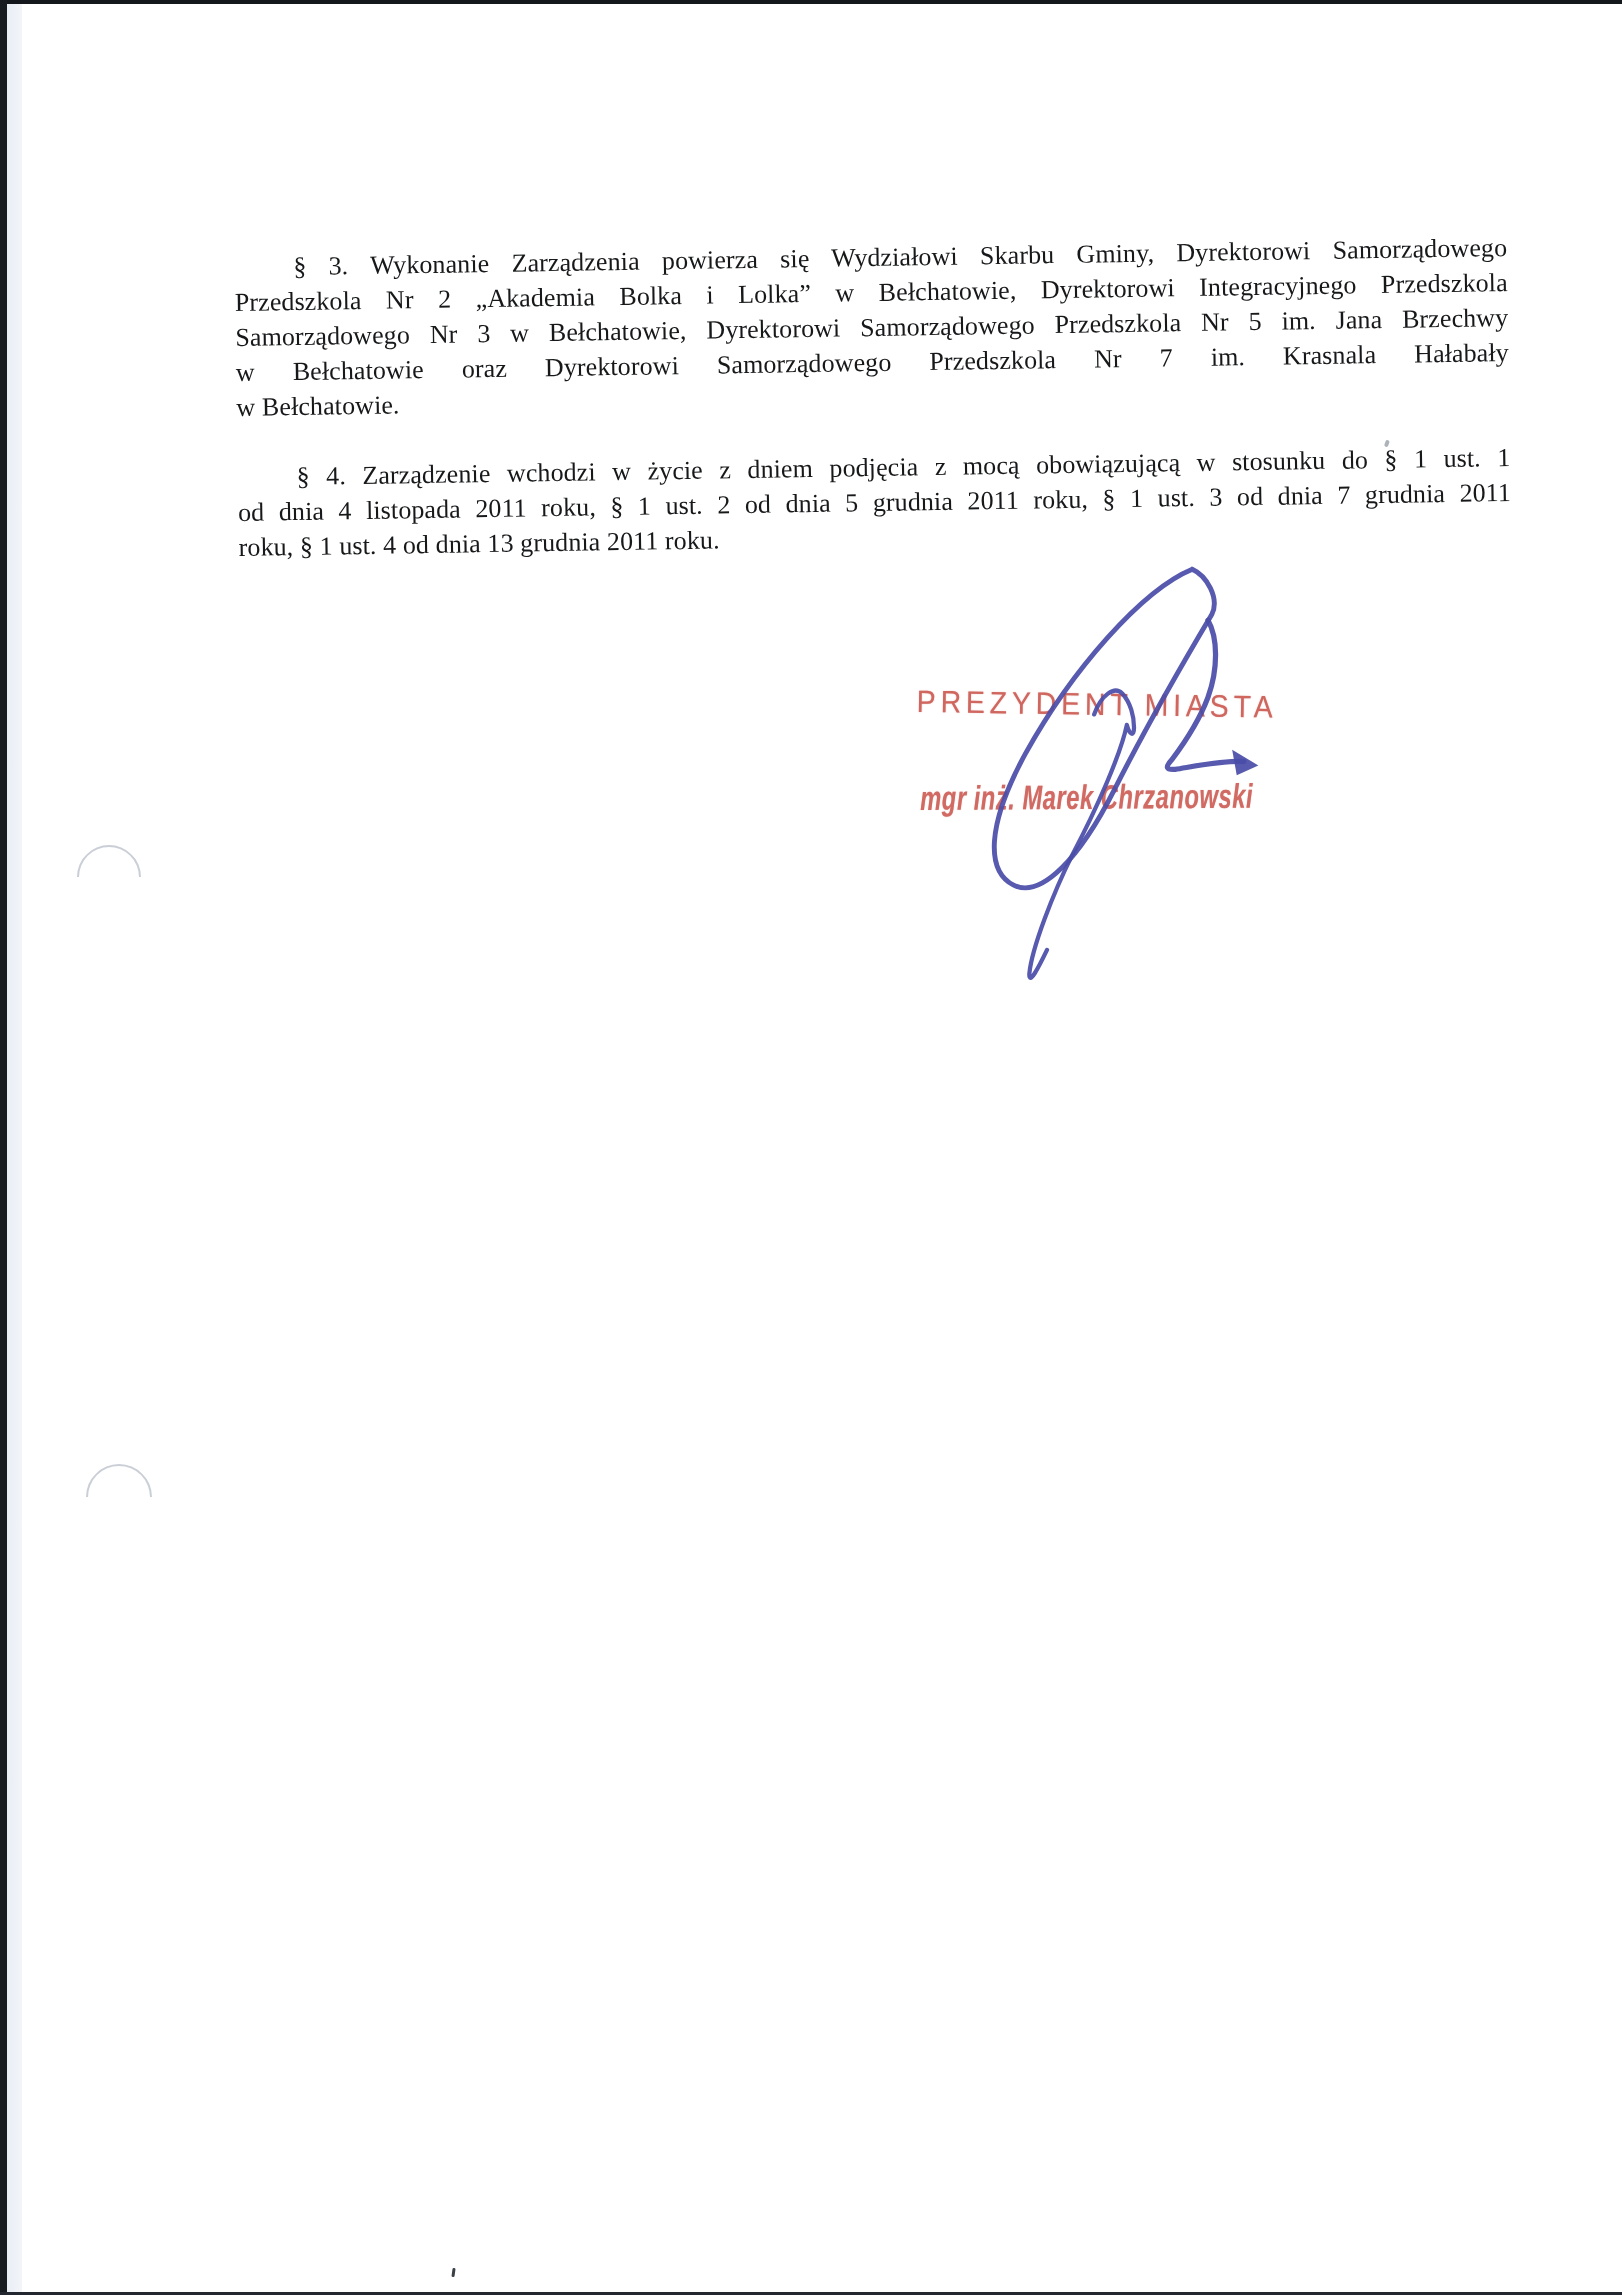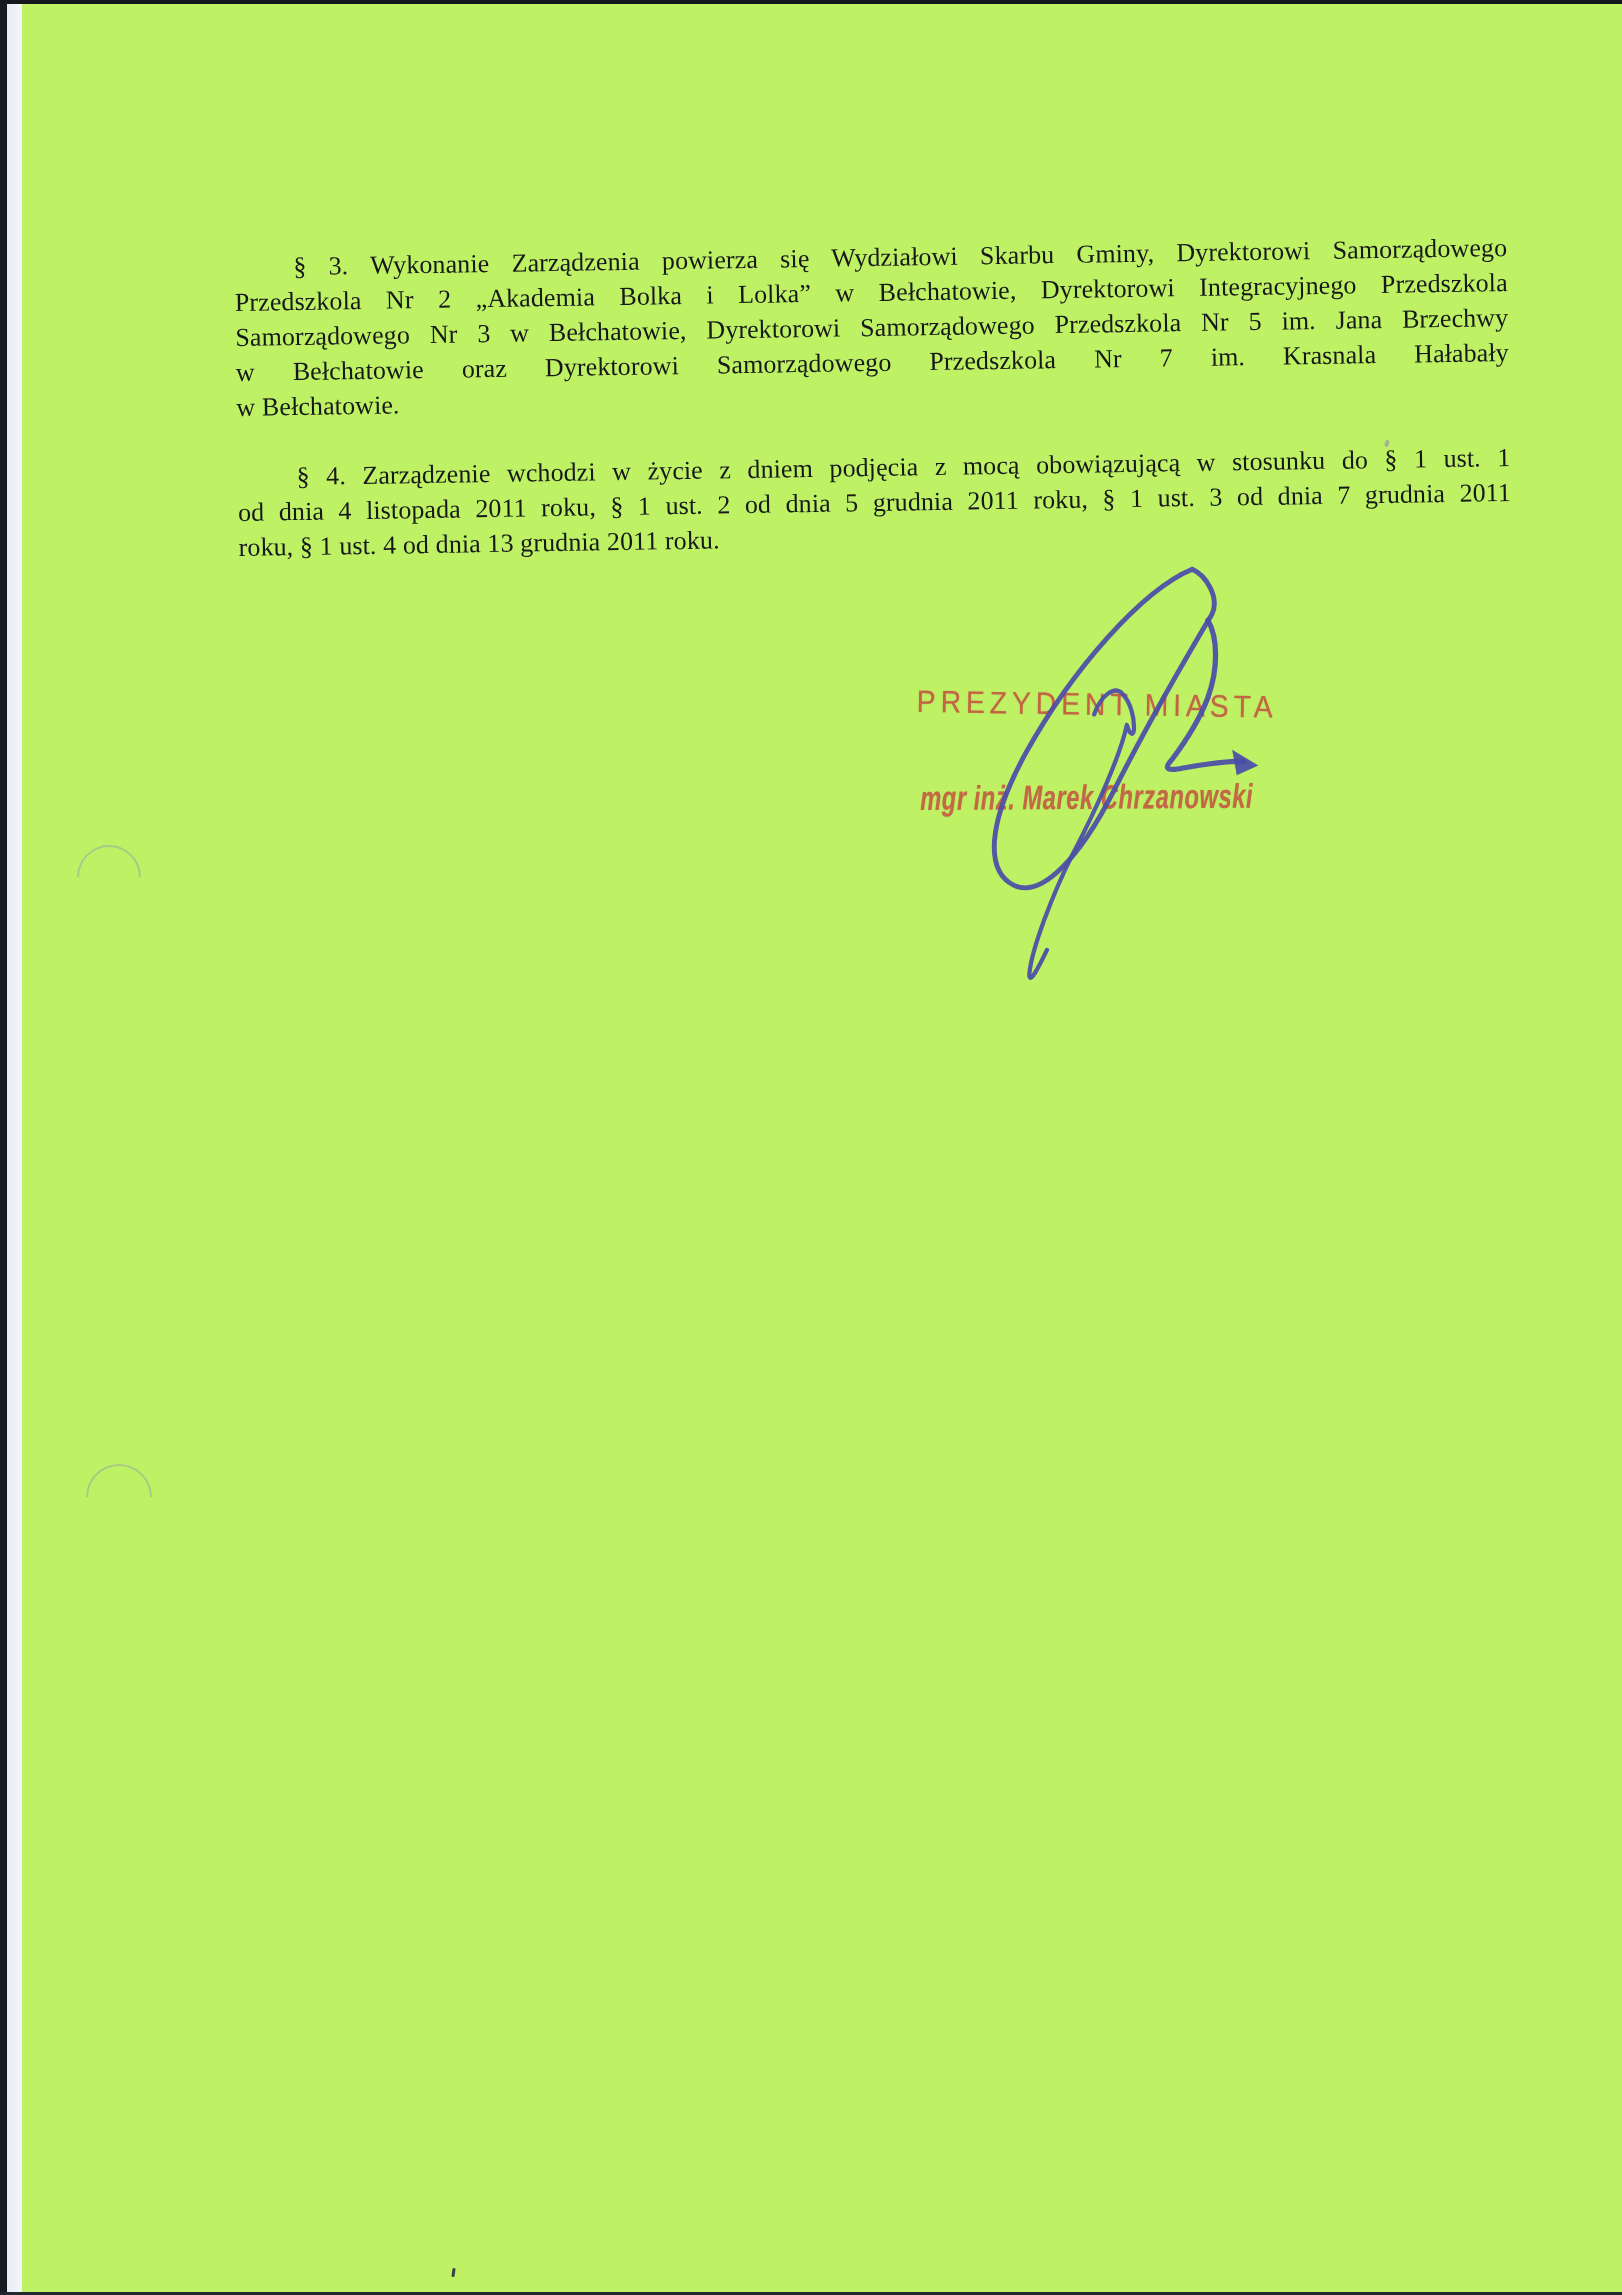--- a/index.html
+++ b/index.html
@@ -1,19 +1,19 @@
 <!DOCTYPE html>
 <html style="font-size:10.5px"><head>
 <meta charset="utf-8">
 <style>
   html,body{margin:0;padding:0;background:#e9e9ea;}
   .page{
     position:relative;
     width:1623px;height:2295px;
-    background:#bef264;
+    background:#ffffff;
     overflow:hidden;
     font-family:"Liberation Serif", serif;
   }
   
   .edge-top{position:absolute;left:0;top:0;width:100%;height:3.9px;background:#14171c;}
   .edge-left{position:absolute;left:0;top:0;width:6.5px;height:100%;background:#171a20;}
   .edge-left-band{position:absolute;left:6.5px;top:0;width:15.7px;height:100%;
     background:linear-gradient(to right,#e8edf5,#f3f5f9);}
   .edge-bottom{position:absolute;left:0;bottom:0;width:100%;height:2.6px;background:#232830;}
 

